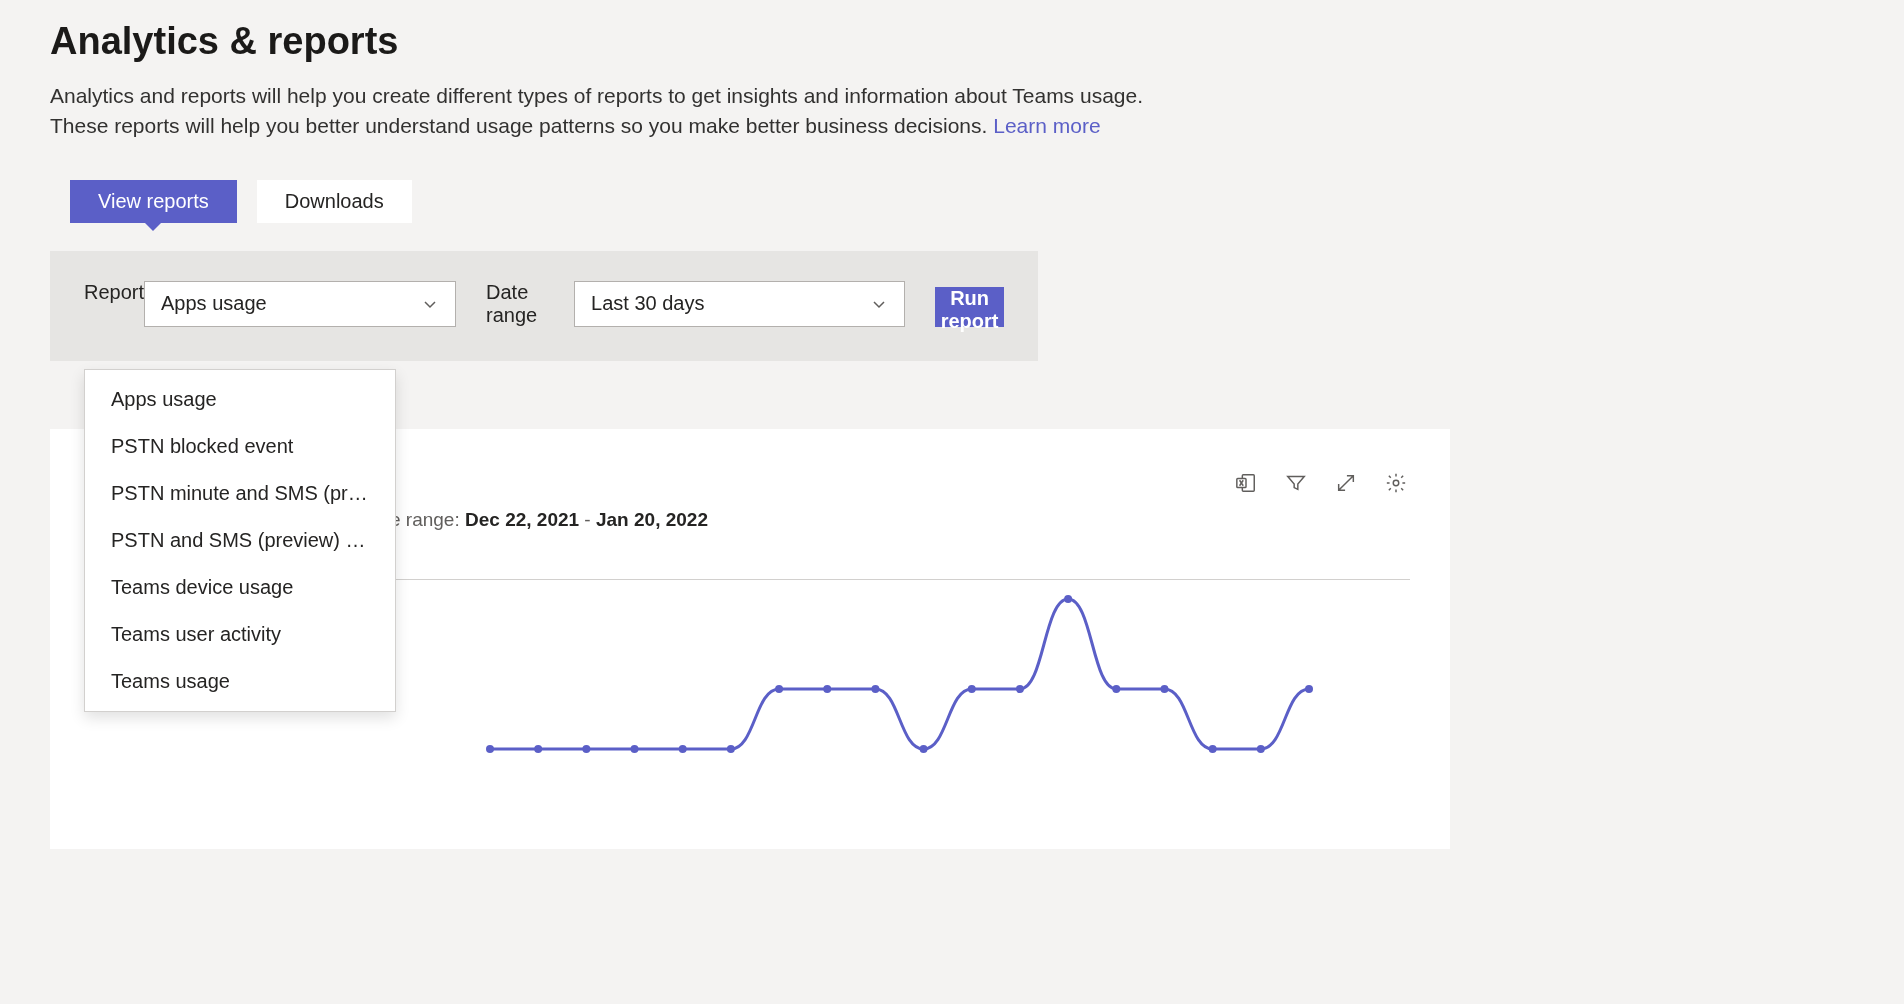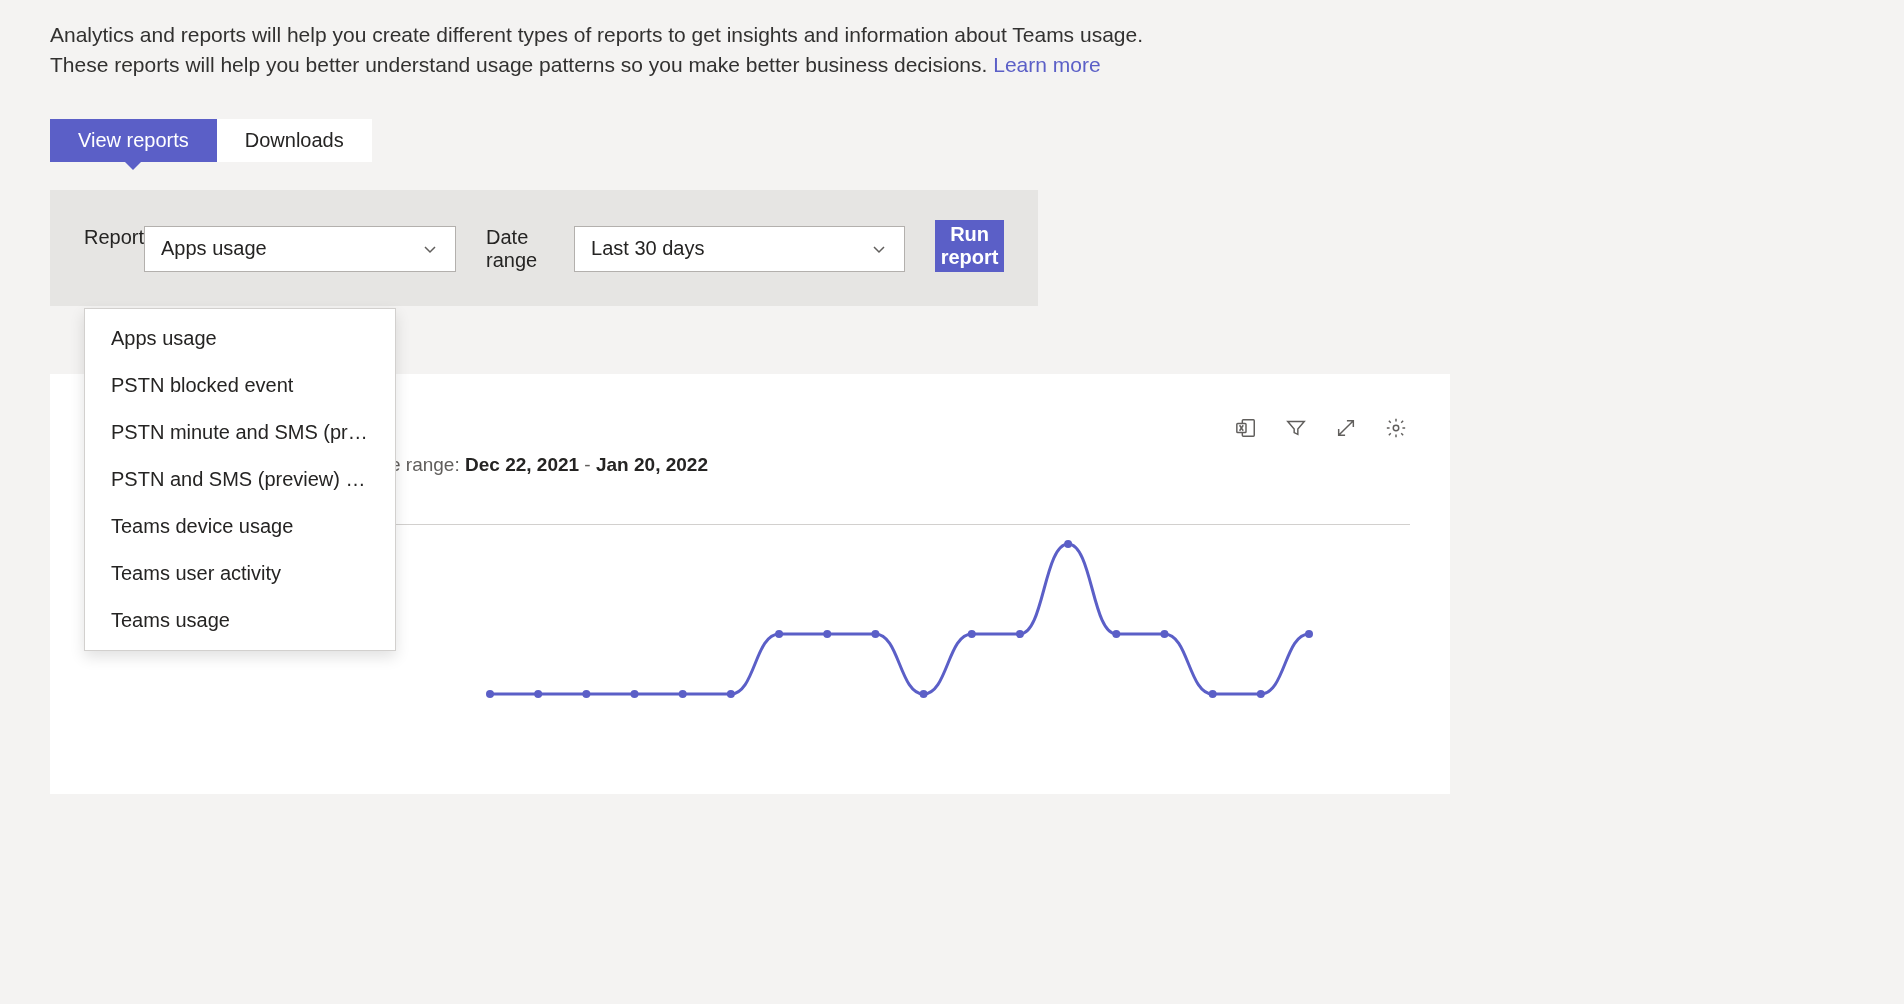--- a/index.html
+++ b/index.html
@@ -38,20 +38,21 @@
     gap: 0;
   }
   .tab {
     padding: 10px 28px;
     font-size: 20px;
     background: #fff;
     color: #252423;
     cursor: pointer;
     user-select: none;
     position: relative;
+    margin-left: 20px;
   }
   .tab.active {
     background: #5b5fc7;
     color: #fff;
   }
   .tab.active::after {
     content: "";
     position: absolute;
     left: 50%;
     bottom: -8px;
@@ -98,21 +99,21 @@
     width: 18px; height: 18px;
     display: inline-flex; align-items: center; justify-content: center;
   }
   .chev svg { stroke: #605e5c; }
   .run-btn {
     background: #5b5fc7;
     color: #fff;
     font-size: 20px;
     font-weight: 600;
     border: none;
-    height: 52px;
+    height: 40px;
     width: 180px;
     cursor: pointer;
   }
   
   .dropdown {
     position: absolute;
     left: 34px;
     top: 118px;
     width: 312px;
     background: #fff;
@@ -170,20 +171,21 @@
     position: absolute;
     left: 0; right: 0; bottom: 0;
     width: 100%;
     height: 180px;
   }
 </style>
 </head>
 <body>
 
 <div class="page">
+  <h1 class="page-title">Analytics &amp; reports</h1>
   <p class="page-desc">
     <span>Analytics and reports will help you create different types of reports to get insights and information about Teams usage. These reports will help you better understand usage patterns so you make better business decisions. </span>
     <a>Learn more</a>
   </p>
 
   <div class="tabs">
     <div class="tab active">View reports</div>
     <div class="tab">Downloads</div>
   </div>
 

